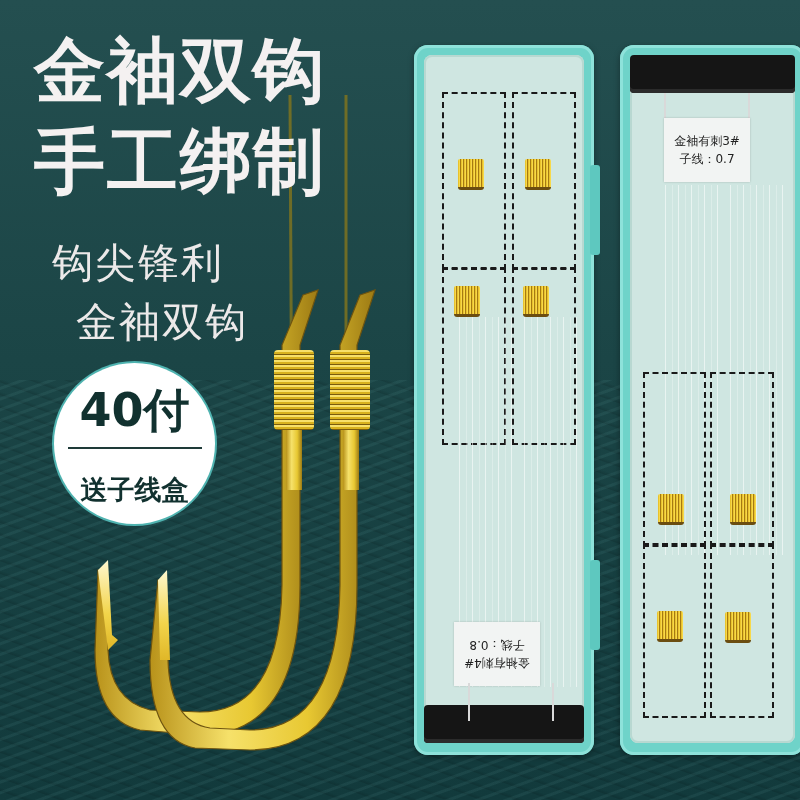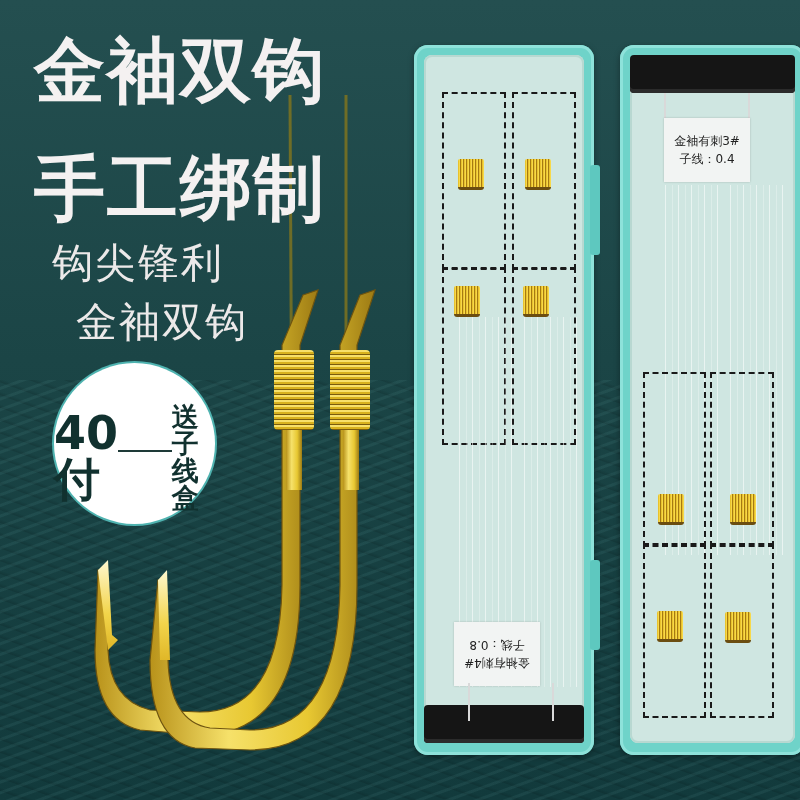--- a/index.html
+++ b/index.html
@@ -16,30 +16,30 @@
       repeating-linear-gradient(160deg, rgba(255,255,255,0.0) 0px, rgba(255,255,255,0.0) 6px, rgba(120,190,190,0.10) 7px, rgba(120,190,190,0.10) 9px, rgba(255,255,255,0) 10px),
       repeating-linear-gradient(20deg, rgba(0,0,0,0.0) 0px, rgba(0,0,0,0.0) 8px, rgba(0,0,0,0.12) 9px, rgba(0,0,0,0.0) 12px);
     opacity:0.9;
   }
   .headline {
     position:absolute; left:34px; color:#f4f1f1; font-weight:bold;
     font-size:71px; letter-spacing:2px; line-height:1;
     font-family:"DejaVu Sans", sans-serif;
   }
   .h1 { top:35px; }
-  .h2 { top:153px; }
+  .h2 { top:126px; }
   .sub {
     position:absolute; left:52px; color:#ece9e9; font-size:41px; line-height:1; letter-spacing:2px;
   }
   .s1 { top:243px; }
   .s2 { top:302px;margin-left:24px; }
   .badge {
     position:absolute; left:54px; top:363px; width:161px; height:161px; border-radius:50%;
     background:#ffffff; box-shadow:0 0 0 2px #4fb3b0;
-    display:flex; align-items:center;
+    display:flex; flex-direction:column; align-items:center;
   }
   .badge-count { margin-top:24px; font-size:46px; font-weight:bold; color:#11312f; line-height:1; }
   .badge-rule { width:134px; height:2px; background:#1e3a38; margin-top:14px; }
   .badge-gift { margin-top:27px; font-size:27px; font-weight:bold; color:#11312f; line-height:1; }
 
   
   .box-half {
     position:absolute; top:45px; width:180px; height:710px; border-radius:14px;
     background:#6fd3c9; box-shadow: inset 0 0 0 3px #8ee2da, 0 2px 6px rgba(0,0,0,0.35);
   }
@@ -160,21 +160,21 @@
   <div class="hinge" style="top:560px;"></div>
 
   <div class="box-half box-right">
     <div class="box-inner">
       <div class="clip" style="left:0; right:0; top:0;"></div>
       <div class="pin" style="left:34px; top:38px; height:28px;"></div>
       <div class="pin" style="left:118px; top:38px; height:28px;"></div>
 
       <div class="label" style="left:34px; top:63px;">
         <span>金袖有刺3#</span>
-        <span>子线：0.4</span>
+        <span>子线：0.7</span>
       </div>
 
       <div class="lines" style="left:30px; top:130px; height:370px;"></div>
       <div class="lines" style="left:95px; top:130px; height:370px;"></div>
 
       <div class="dash-cell" style="left:13px; top:317px; width:63px; height:175px;"></div>
       <div class="dash-cell" style="left:80px; top:317px; width:64px; height:175px;"></div>
       <div class="dash-cell" style="left:13px; top:488px; width:63px; height:175px;"></div>
       <div class="dash-cell" style="left:80px; top:488px; width:64px; height:175px;"></div>
 

